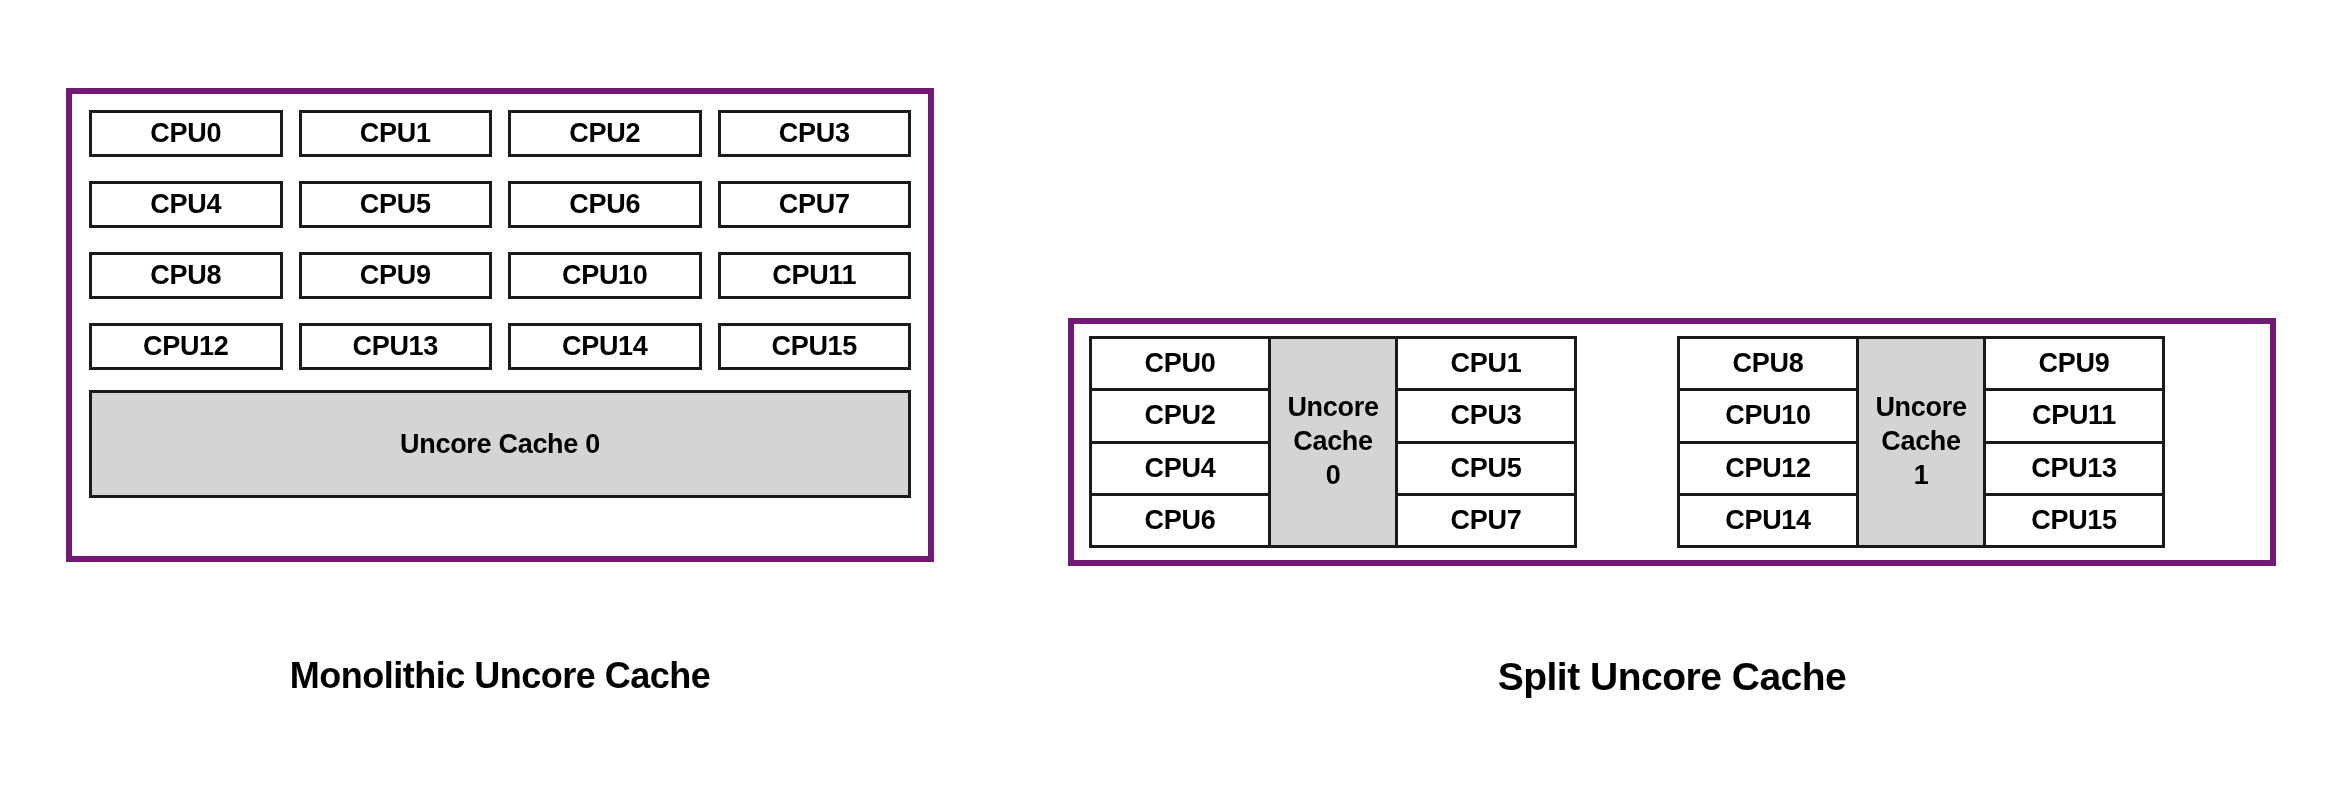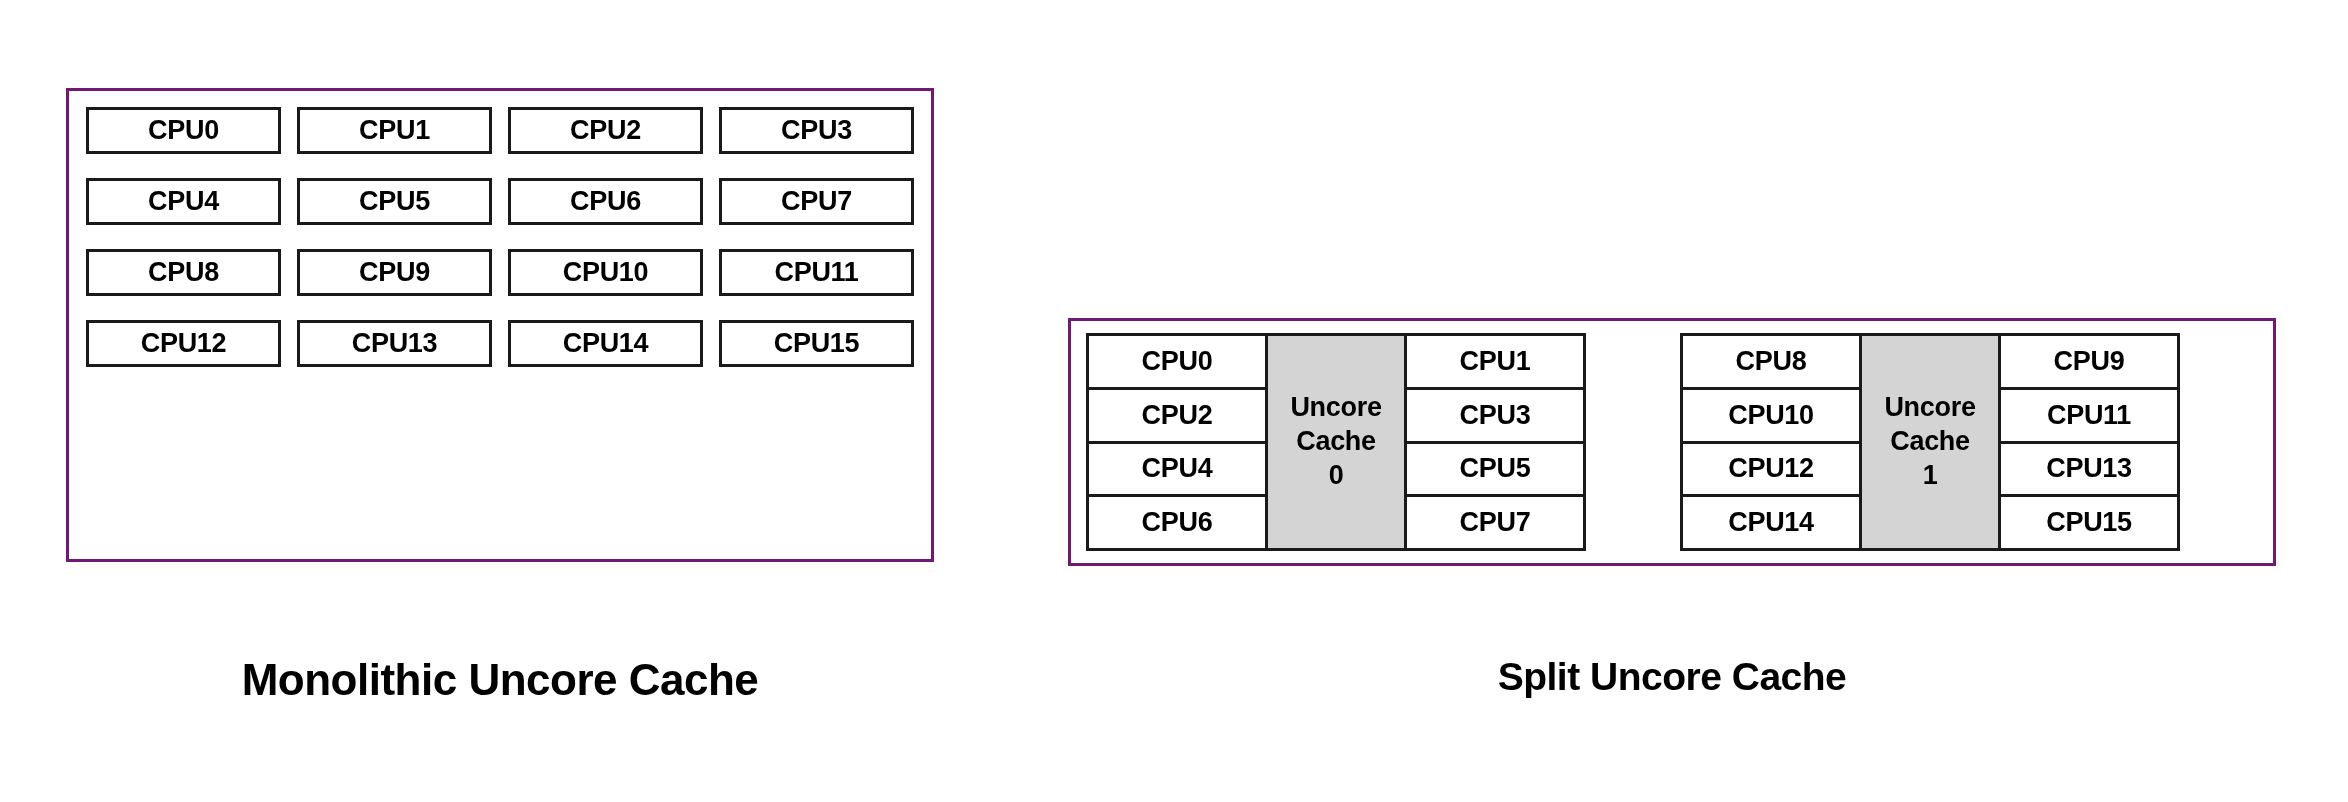--- a/index.html
+++ b/index.html
@@ -11,21 +11,21 @@
     width: 2348px;
     height: 802px;
     position: relative;
     font-family: "Liberation Sans", "DejaVu Sans", sans-serif;
     overflow: hidden;
   }
 
   
   .frame {
     position: absolute;
-    border: 3px solid #701a75;
+    border: 6px solid #701a75;
     background: #ffffff;
     box-sizing: border-box;
   }
   .caption {
     position: absolute;
     font-weight: bold;
     color: #000000;
     white-space: nowrap;
     text-align: center;
     letter-spacing: -0.5px;
@@ -70,21 +70,21 @@
     justify-content: center;
     font-size: 27px;
     font-weight: bold;
     color: #000000;
     letter-spacing: -0.3px;
   }
   #monolithic-caption {
     left: 66px;
     top: 655px;
     width: 868px;
-    font-size: 44px;
+    font-size: 36px;
   }
 
   
   #split-frame {
     left: 1068px;
     top: 318px;
     width: 1208px;
     height: 248px;
     padding: 12px 15px;
     display: flex;
@@ -114,21 +114,21 @@
     justify-content: center;
     font-size: 27px;
     font-weight: bold;
     color: #000000;
     letter-spacing: -0.3px;
   }
   .split-col .cpu-cell:last-child {
     border-bottom: none;
   }
   .split-cache {
-    width: 136px;
+    width: 124px;
     box-sizing: border-box;
     border-top: 3px solid #1a1a1a;
     border-bottom: 3px solid #1a1a1a;
     background: #d4d4d4;
     display: flex;
     flex-direction: column;
     align-items: center;
     justify-content: center;
     font-size: 27px;
     font-weight: bold;
@@ -163,20 +163,21 @@
     <div class="cpu-box">CPU9</div>
     <div class="cpu-box">CPU10</div>
     <div class="cpu-box">CPU11</div>
 
     <div class="cpu-box">CPU12</div>
     <div class="cpu-box">CPU13</div>
     <div class="cpu-box">CPU14</div>
     <div class="cpu-box">CPU15</div>
   </div>
 
+  <div id="monolithic-cache-block">Uncore Cache 0</div>
 </div>
 
 <div class="caption" id="monolithic-caption">Monolithic Uncore Cache</div>
 
 <div class="frame" id="split-frame">
 
   <div class="split-group">
     <div class="split-col">
       <div class="cpu-cell">CPU0</div>
       <div class="cpu-cell">CPU2</div>

